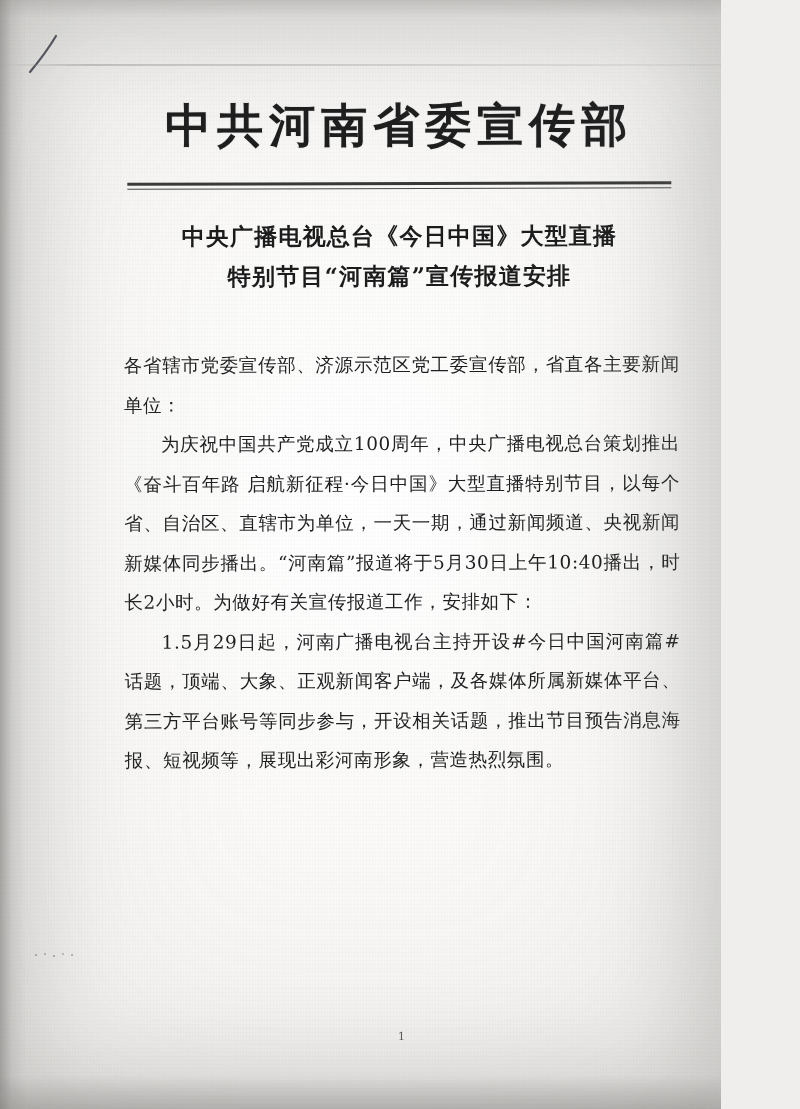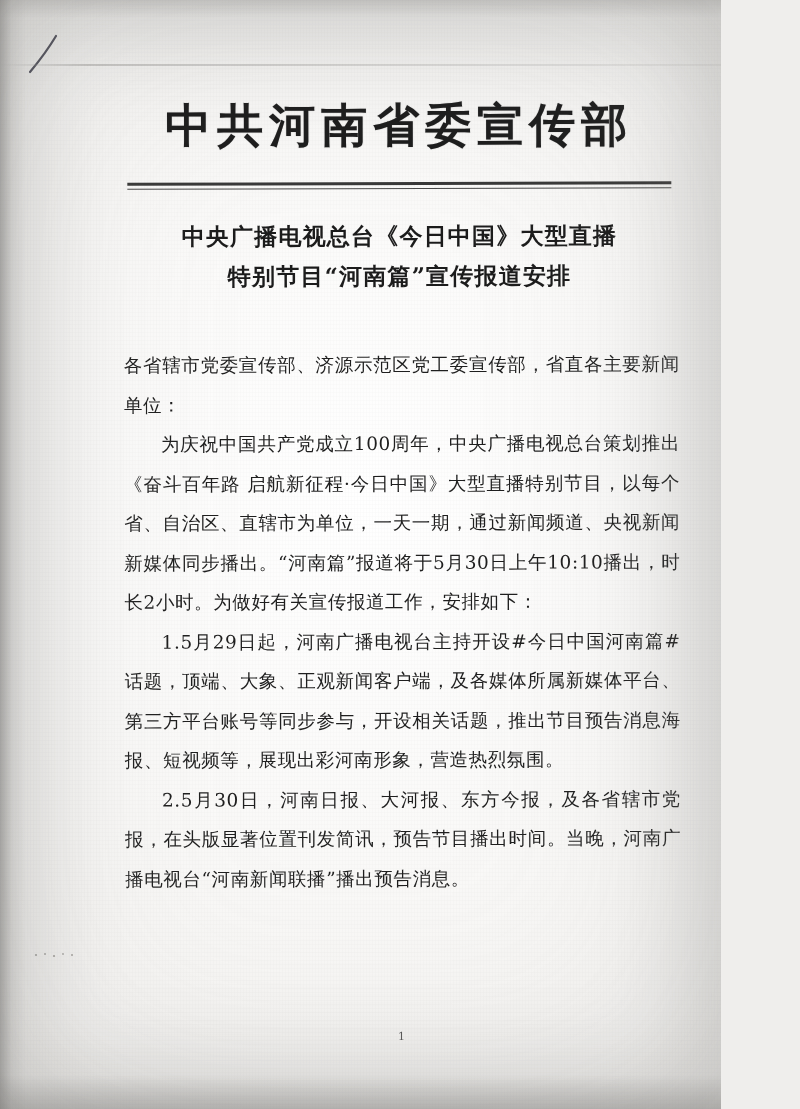--- a/index.html
+++ b/index.html
@@ -199,23 +199,22 @@
     <div class="rule rule-thick"></div>
     <div class="rule rule-thin"></div>
 
     <div class="doc-title">
       <span>中央广播电视总台《今日中国》大型直播</span>
       <span class="line2">特别节目“河南篇”宣传报道安排</span>
     </div>
 
     <div class="body-text">
       <p>各省辖市党委宣传部、济源示范区党工委宣传部，省直各主要新闻单位：</p>
-      <p class="indent2">为庆祝中国共产党成立100周年，中央广播电视总台策划推出《奋斗百年路 启航新征程·今日中国》大型直播特别节目，以每个省、自治区、直辖市为单位，一天一期，通过新闻频道、央视新闻新媒体同步播出。“河南篇”报道将于5月30日上午10:10播出，时长2小时。为做好有关宣传报道工作，安排如下：</p>
+      <p class="indent2">为庆祝中国共产党成立100周年，中央广播电视总台策划推出《奋斗百年路 启航新征程·今日中国》大型直播特别节目，以每个省、自治区、直辖市为单位，一天一期，通过新闻频道、央视新闻新媒体同步播出。“河南篇”报道将于5月30日上午10:40播出，时长2小时。为做好有关宣传报道工作，安排如下：</p>
       <p class="indent2">1.5月29日起，河南广播电视台主持开设#今日中国河南篇#话题，顶端、大象、正观新闻客户端，及各媒体所属新媒体平台、第三方平台账号等同步参与，开设相关话题，推出节目预告消息海报、短视频等，展现出彩河南形象，营造热烈氛围。</p>
-      <p class="indent2">2.5月30日，河南日报、大河报、东方今报，及各省辖市党报，在头版显著位置刊发简讯，预告节目播出时间。当晚，河南广播电视台“河南新闻联播”播出预告消息。</p>
     </div>
 
     <div class="page-number">1</div>
   </div>
 
   <svg class="pen-mark" viewBox="0 0 34 40">
     <path d="M30 2 C24 12, 14 26, 4 38" stroke="#2a2a38" stroke-width="2.2" fill="none" stroke-linecap="round" opacity="0.85"></path>
   </svg>
 
   <svg class="dot-marks" viewBox="0 0 46 20">

